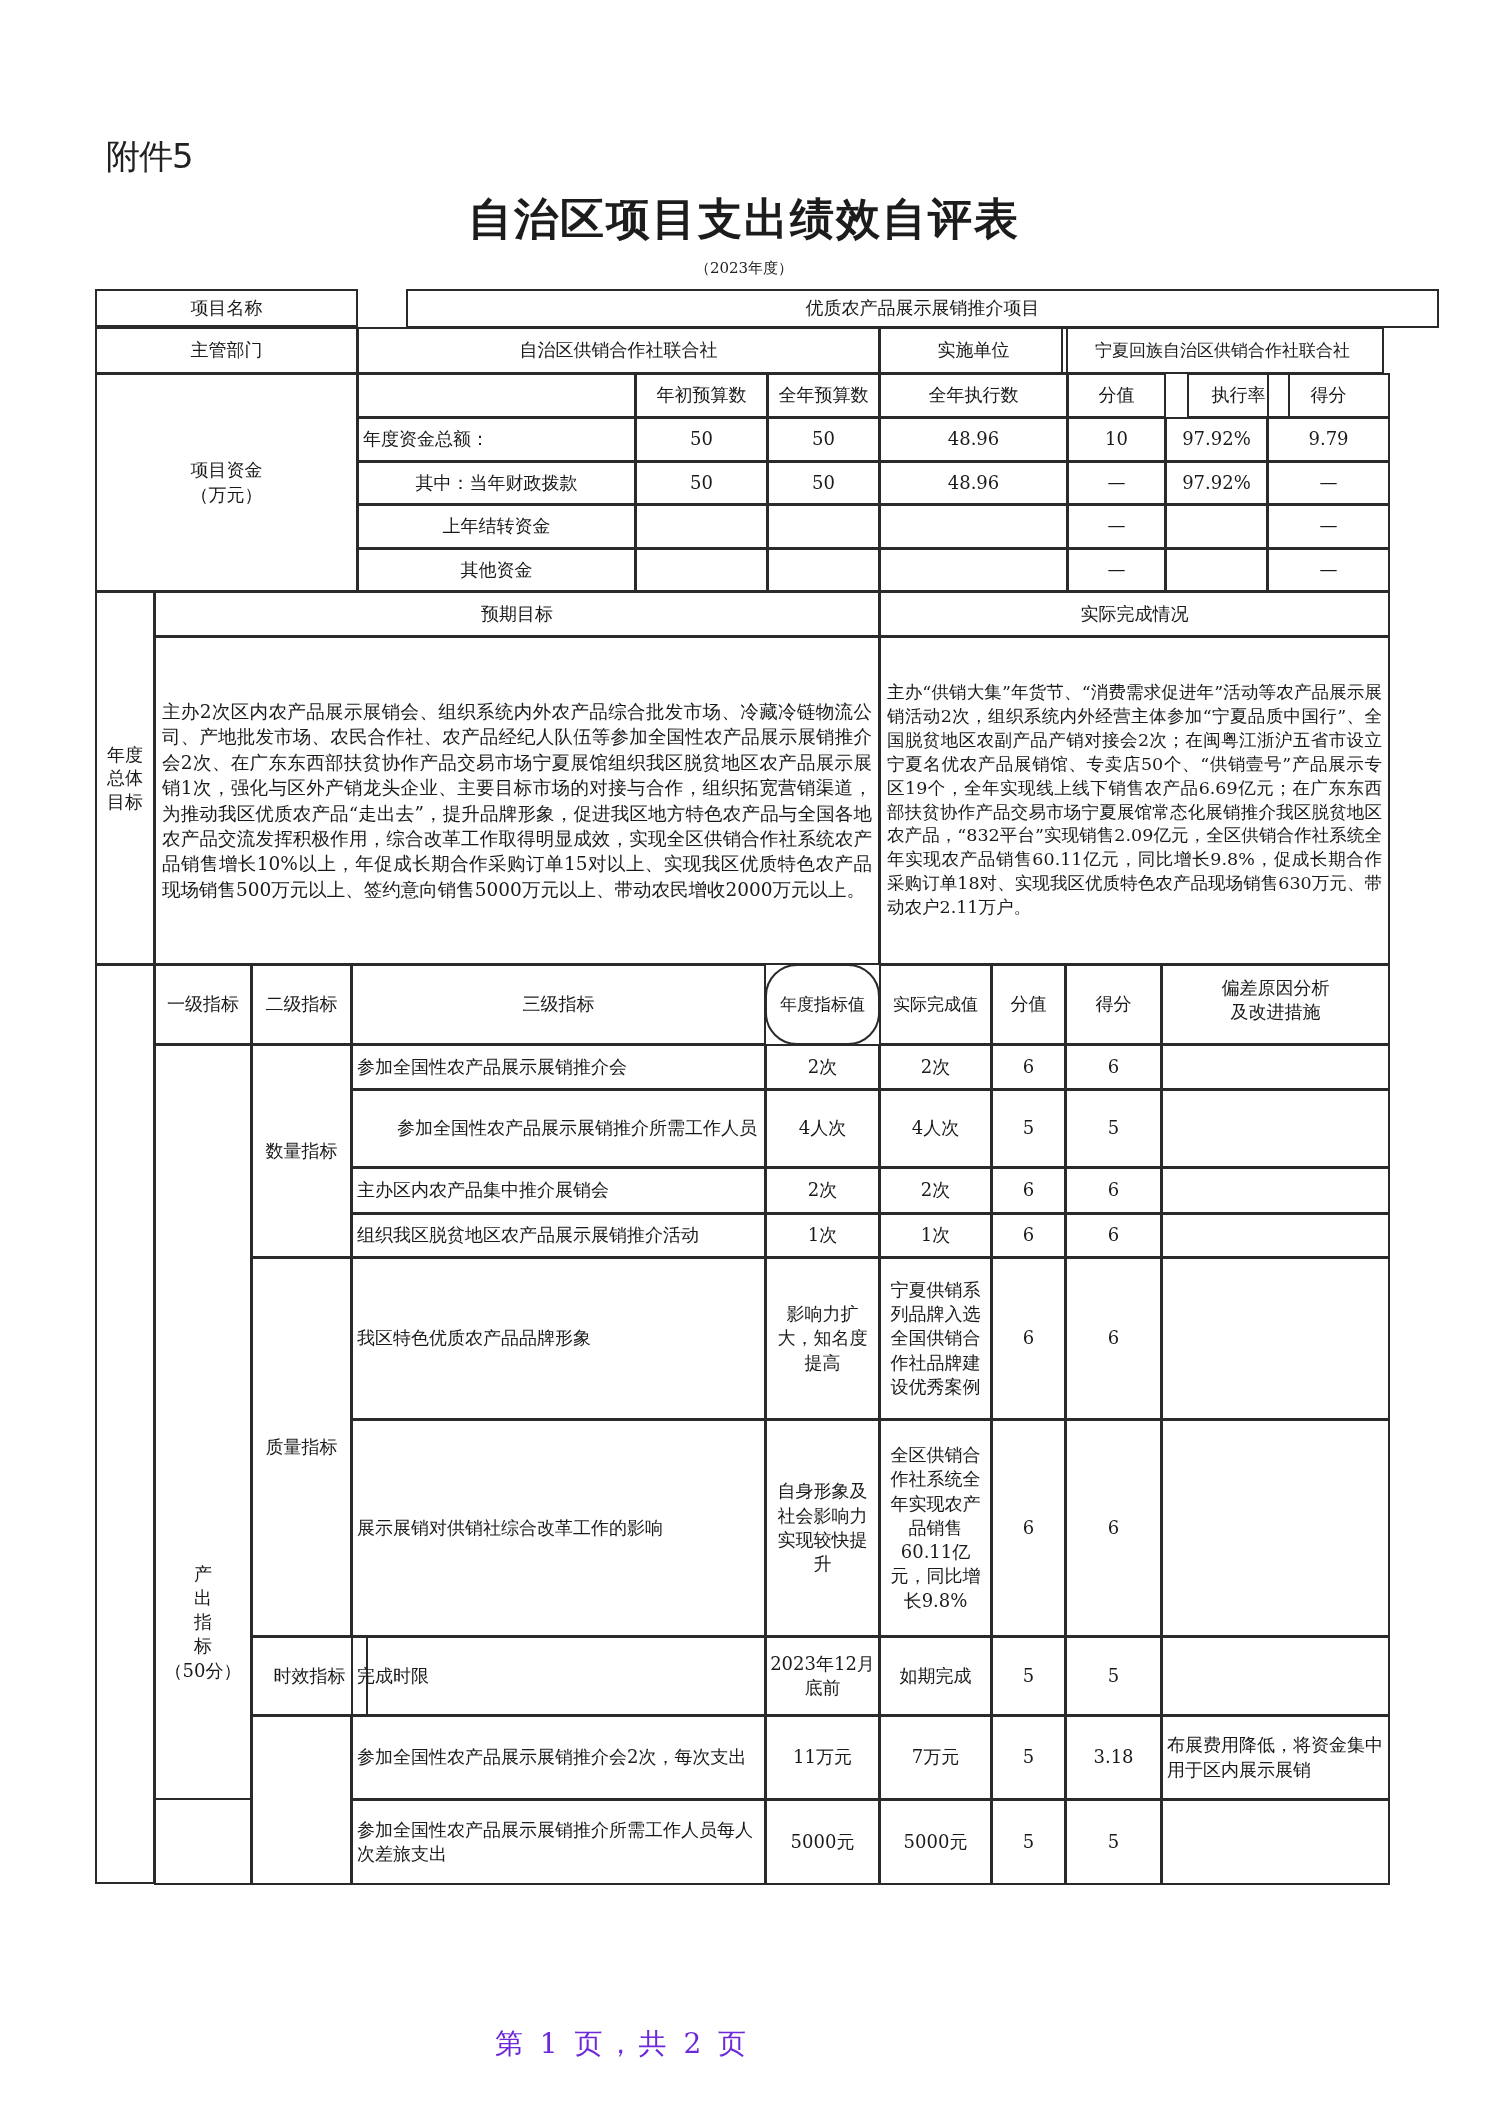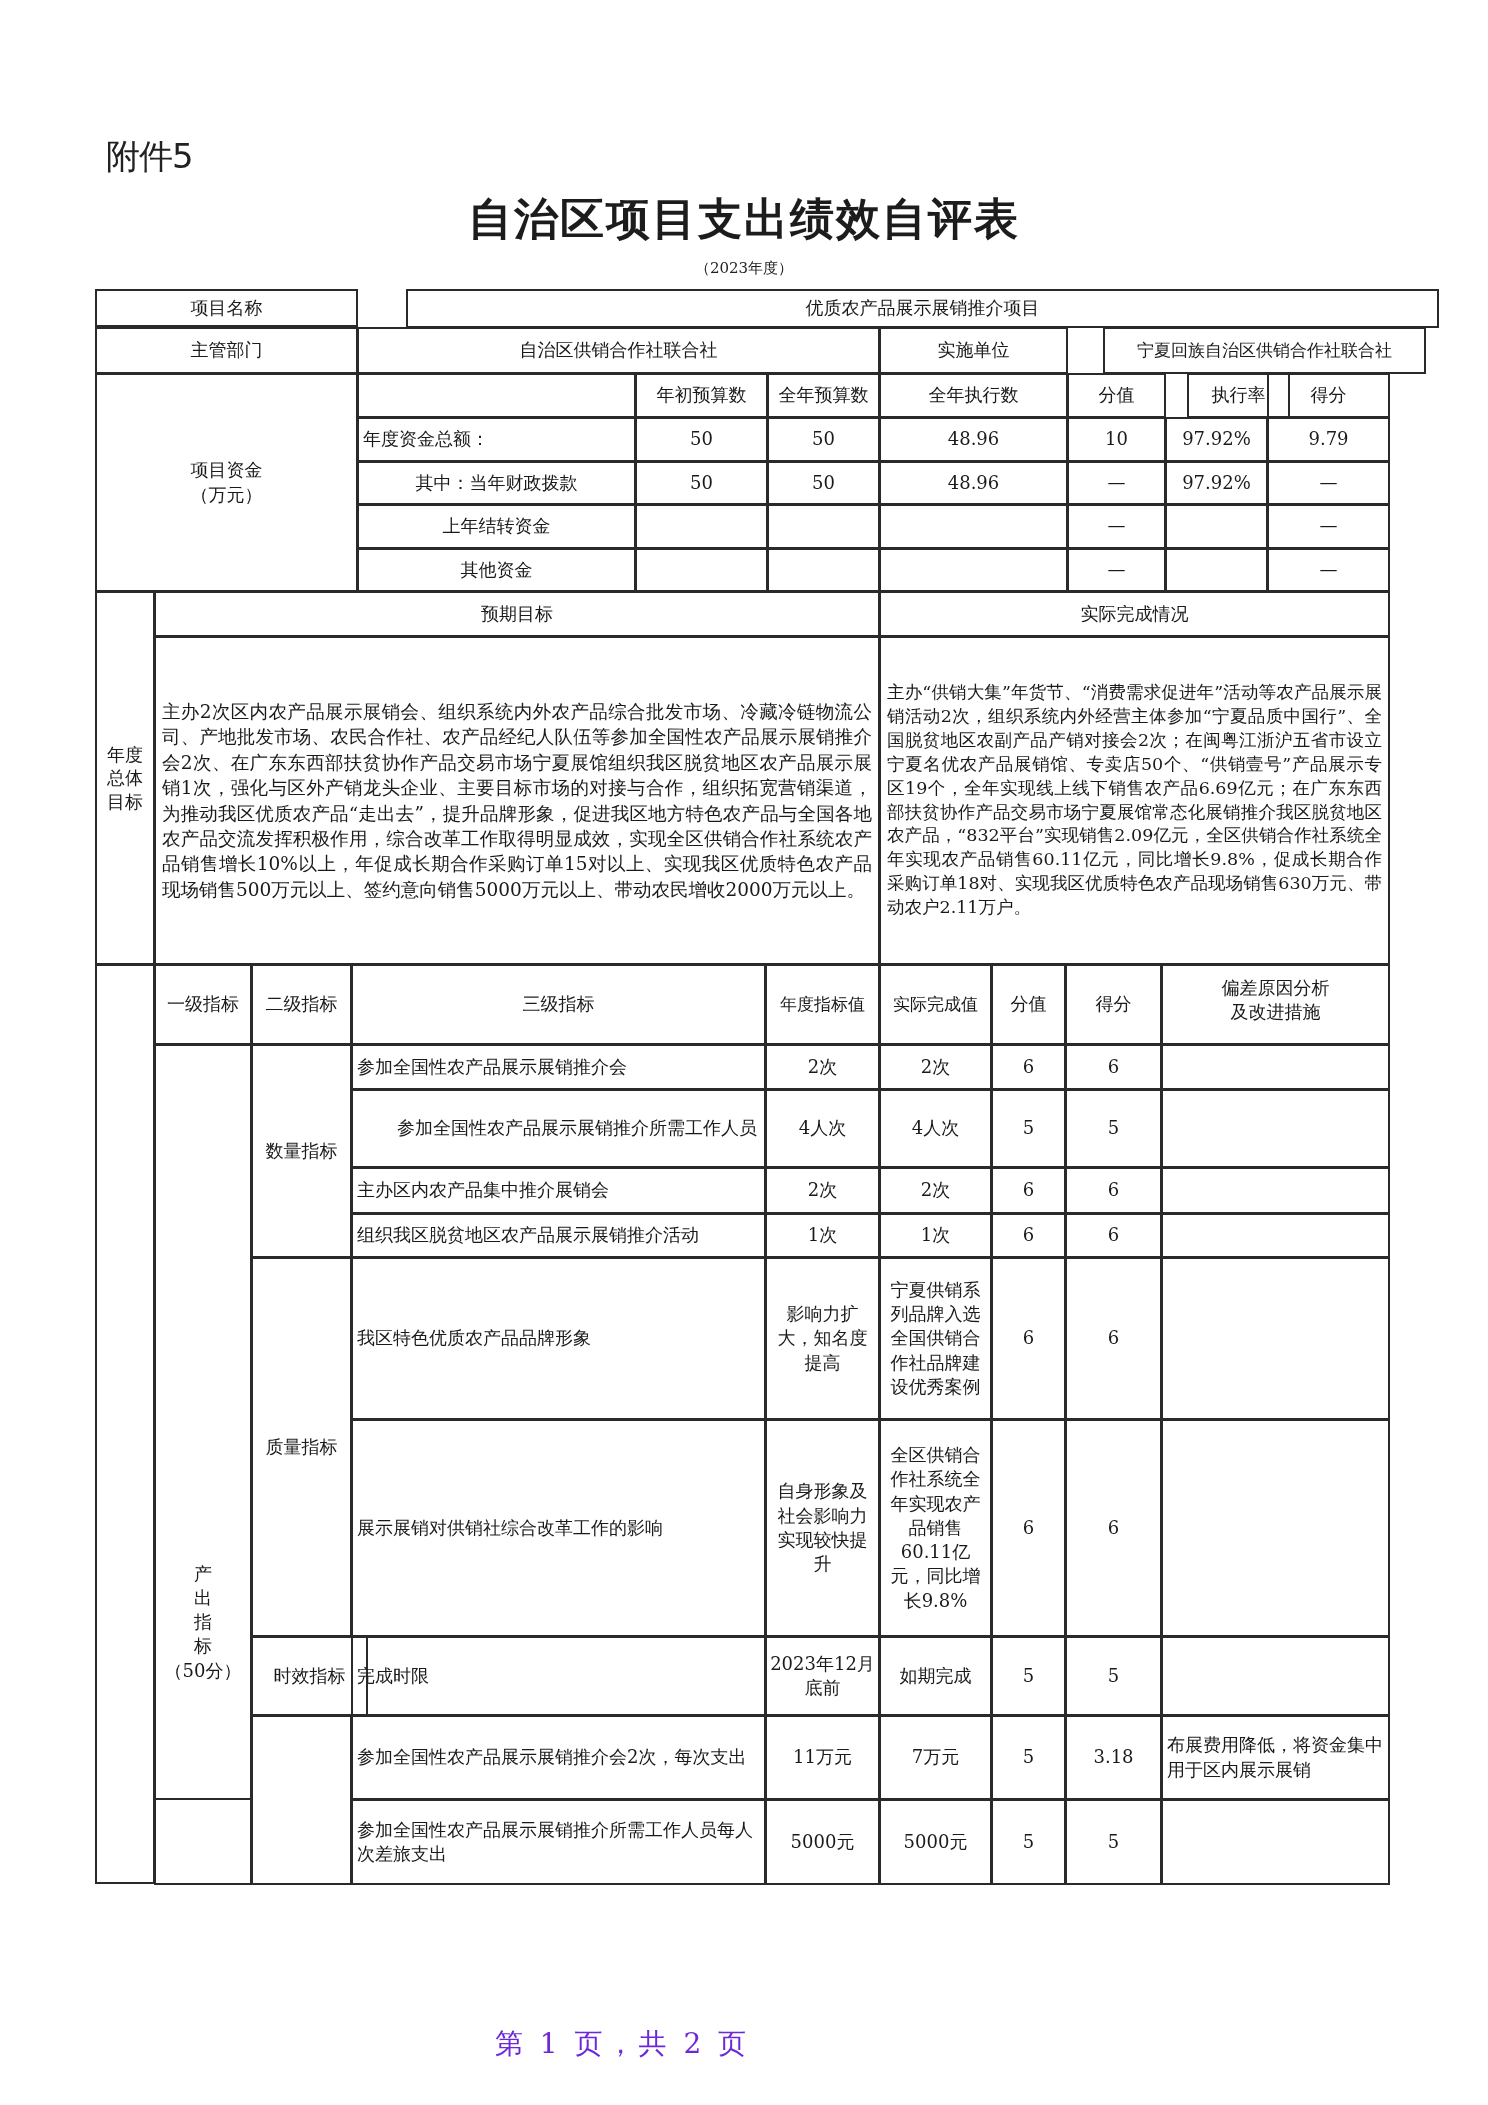--- a/index.html
+++ b/index.html
@@ -32,21 +32,21 @@
 <div class="year">（2023年度）</div>
 
 <div>
 
   <div class="cell" style="left:96px;top:290px;width:263px;height:38px;">项目名称</div>
   <div class="cell" style="left:358px;top:290px;width:1033px;height:39px;margin-left:48px;">优质农产品展示展销推介项目</div>
 
   <div class="cell" style="left:96px;top:328px;width:263px;height:47px;">主管部门</div>
   <div class="cell" style="left:358px;top:328px;width:523px;height:47px;">自治区供销合作社联合社</div>
   <div class="cell" style="left:880px;top:328px;width:189px;height:47px;">实施单位</div>
-  <div class="cell sm narrow" style="left:1104px;top:328px;width:323px;height:47px;">宁夏回族自治区供销合作社联合社</div>
+  <div class="cell sm narrow" style="left:1062px;top:328px;width:323px;height:47px;">宁夏回族自治区供销合作社联合社</div>
 
   <div class="cell vlabel" style="left:96px;top:374px;width:263px;height:219px;flex-direction:column;">
     <span>项目资金</span>
     <span>（万元）</span>
   </div>
   <div class="cell" style="left:358px;top:374px;width:279px;height:45px;"></div>
   <div class="cell" style="left:636px;top:374px;width:133px;height:45px;">年初预算数</div>
   <div class="cell" style="left:768px;top:374px;width:113px;height:45px;">全年预算数</div>
   <div class="cell" style="left:880px;top:374px;width:189px;height:45px;">全年执行数</div>
   <div class="cell" style="left:1068px;top:374px;width:99px;height:45px;">分值</div>
@@ -89,21 +89,21 @@
   <div class="cell" style="left:880px;top:592px;width:511px;height:46px;">实际完成情况</div>
   <div class="cell para" style="left:155px;top:637px;width:726px;height:329px;">主办2次区内农产品展示展销会、组织系统内外农产品综合批发市场、冷藏冷链物流公司、产地批发市场、农民合作社、农产品经纪人队伍等参加全国性农产品展示展销推介会2次、在广东东西部扶贫协作产品交易市场宁夏展馆组织我区脱贫地区农产品展示展销1次，强化与区外产销龙头企业、主要目标市场的对接与合作，组织拓宽营销渠道，为推动我区优质农产品“走出去”，提升品牌形象，促进我区地方特色农产品与全国各地农产品交流发挥积极作用，综合改革工作取得明显成效，实现全区供销合作社系统农产品销售增长10%以上，年促成长期合作采购订单15对以上、实现我区优质特色农产品现场销售500万元以上、签约意向销售5000万元以上、带动农民增收2000万元以上。</div>
   <div class="cell para" style="left:880px;top:637px;width:511px;height:329px;font-size:17.5px;">主办“供销大集”年货节、“消费需求促进年”活动等农产品展示展销活动2次，组织系统内外经营主体参加“宁夏品质中国行”、全国脱贫地区农副产品产销对接会2次；在闽粤江浙沪五省市设立宁夏名优农产品展销馆、专卖店50个、“供销壹号”产品展示专区19个，全年实现线上线下销售农产品6.69亿元；在广东东西部扶贫协作产品交易市场宁夏展馆常态化展销推介我区脱贫地区农产品，“832平台”实现销售2.09亿元，全区供销合作社系统全年实现农产品销售60.11亿元，同比增长9.8%，促成长期合作采购订单18对、实现我区优质特色农产品现场销售630万元、带动农户2.11万户。</div>
 
   <div class="cell" style="left:96px;top:965px;width:60px;height:920px;align-items:flex-end;padding-bottom:0;">
     <span class="vert" style="font-size:17px;letter-spacing:8px;margin-bottom:-10px;">绩效</span>
   </div>
   <div class="cell" style="left:155px;top:965px;width:98px;height:81px;">一级指标</div>
   <div class="cell" style="left:252px;top:965px;width:101px;height:81px;">二级指标</div>
   <div class="cell" style="left:352px;top:965px;width:415px;height:81px;">三级指标</div>
-  <div class="cell sm narrow" style="left:766px;top:965px;width:115px;height:81px;">年度指标值</div>
+  <div class="cell sm narrow" style="left:766px;top:965px;width:115px;height:81px;border-radius:32px;">年度指标值</div>
   <div class="cell sm narrow" style="left:880px;top:965px;width:113px;height:81px;">实际完成值</div>
   <div class="cell" style="left:992px;top:965px;width:75px;height:81px;">分值</div>
   <div class="cell" style="left:1066px;top:965px;width:97px;height:81px;">得分</div>
   <div class="cell" style="left:1162px;top:965px;width:229px;height:81px;white-space:pre-line;align-items:flex-start;padding-top:10px;">偏差原因分析
 及改进措施</div>
 
   <div class="cell" style="left:155px;top:1045px;width:98px;height:756px;flex-direction:column;justify-content:flex-end;padding-bottom:115px;">
     <span>产</span>
     <span>出</span>
     <span>指</span>

